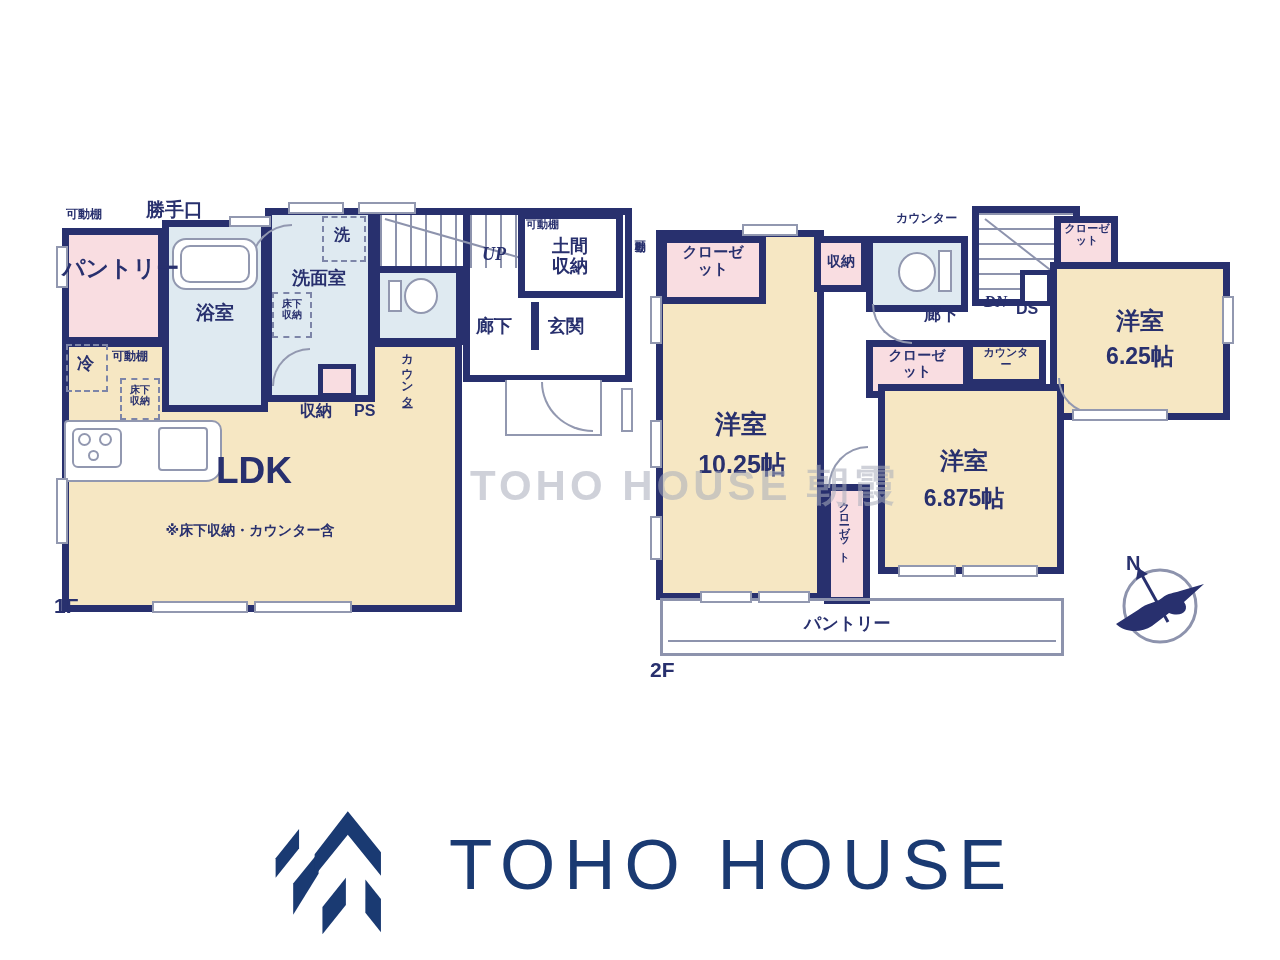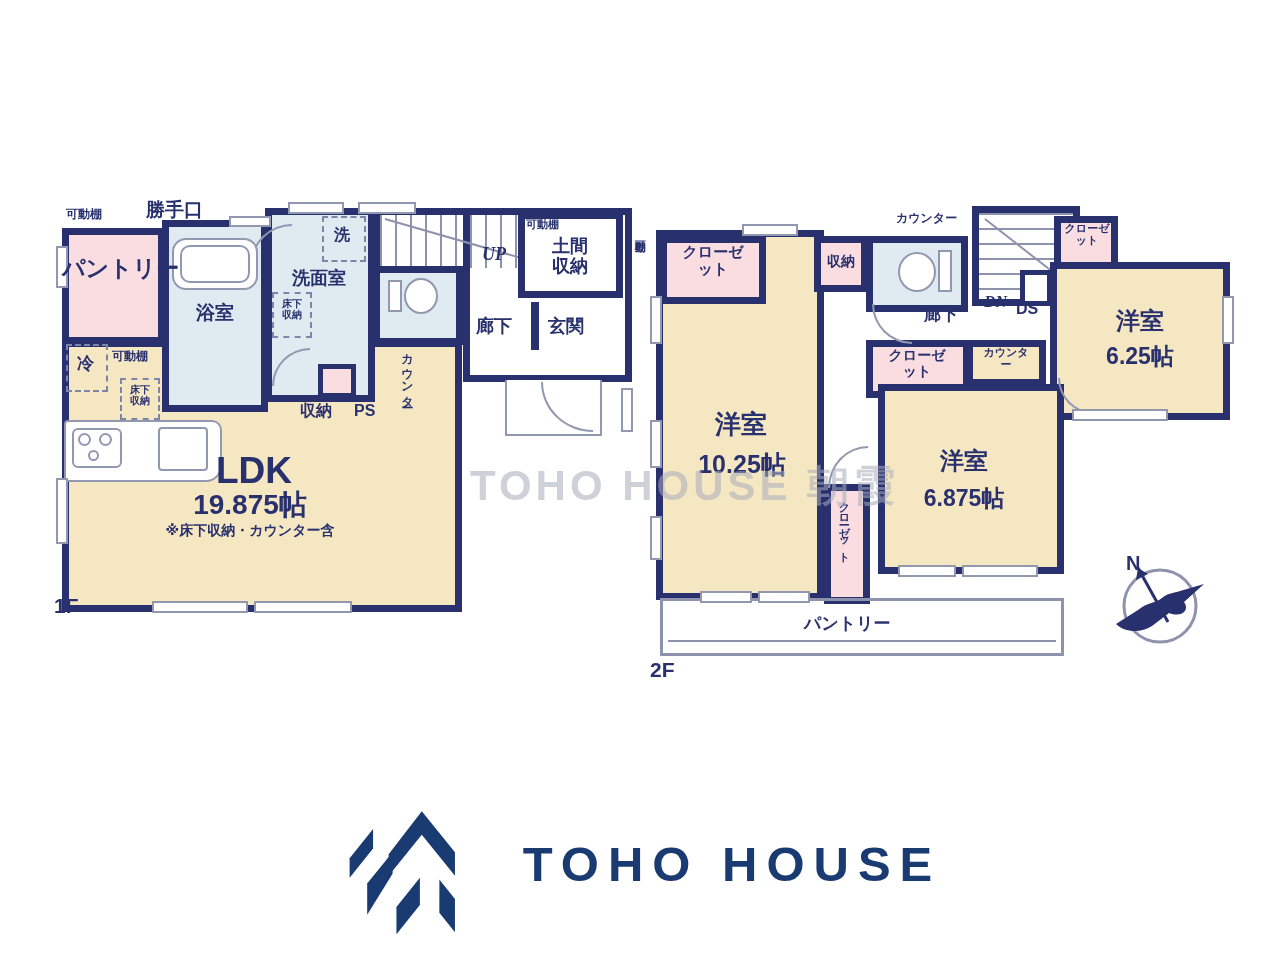--- a/index.html
+++ b/index.html
@@ -24,21 +24,21 @@
   .dash{position:absolute;border:2px dashed #7d85a8;box-sizing:border-box;}
   .win{position:absolute;background:#fff;border:2px solid var(--gray);box-sizing:border-box;}
   .fixt{position:absolute;background:#fff;border:2px solid var(--gray);box-sizing:border-box;}
   .arc{position:absolute;box-sizing:border-box;}
   .tread-v{background:repeating-linear-gradient(to right,#8d93ad 0 2px,transparent 2px 15px);}
   .tread-h{background:repeating-linear-gradient(to bottom,#8d93ad 0 2px,transparent 2px 15px);}
   .sline{position:absolute;background:#8d93ad;height:2px;transform-origin:left center;}
   .italic{font-style:italic;font-family:"Liberation Serif","DejaVu Serif",serif;}
   .watermark{position:absolute;color:#a8adbb;opacity:.55;font-weight:600;letter-spacing:4px;}
   .logo-row{position:absolute;left:0;top:786px;width:1280px;display:flex;align-items:center;justify-content:center;gap:34px;}
-  .logo-text{color:var(--logo);font-weight:700;font-size:49px;letter-spacing:9px;white-space:nowrap;}
+  .logo-text{color:var(--logo);font-weight:400;font-size:71px;letter-spacing:9px;white-space:nowrap;}
 </style>
 </head>
 <body>
 
 <div class="canvas">
 
   <div class="room cream" style="left:62px;top:340px;width:400px;height:272px;"></div>
   <div class="room pink" style="left:62px;top:228px;width:103px;height:116px;"></div>
   <div class="room blue" style="left:162px;top:220px;width:106px;height:192px;"></div>
   <div class="room blue" style="left:265px;top:208px;width:110px;height:194px;"></div>
@@ -92,21 +92,20 @@
   <div class="lbl vert" style="left:634px;top:232px;font-size:11px;">可動棚</div>
   <div class="lbl" style="left:476px;top:316px;font-size:18px;">廊下</div>
   <div class="lbl" style="left:548px;top:316px;font-size:18px;">玄関</div>
   <div class="lbl" style="left:77px;top:354px;font-size:17px;">冷</div>
   <div class="lbl" style="left:112px;top:350px;font-size:12px;">可動棚</div>
   <div class="lbl wrap center" style="left:126px;top:384px;width:28px;font-size:10px;">床下収納</div>
   <div class="lbl" style="left:300px;top:402px;font-size:16px;">収納</div>
   <div class="lbl" style="left:354px;top:402px;font-size:16px;">PS</div>
   <div class="lbl vert" style="left:400px;top:346px;font-size:12px;">カウンター</div>
   <div class="lbl" style="left:216px;top:450px;font-size:37px;text-align:center;">LDK</div>
-  <div class="lbl center" style="left:140px;top:489px;width:220px;font-size:28px;">19.875帖</div>
   <div class="lbl center" style="left:125px;top:523px;width:250px;font-size:14px;">※床下収納・カウンター含</div>
   <div class="lbl" style="left:54px;top:594px;font-size:21px;">1F</div>
 
   <div class="room cream" style="left:656px;top:230px;width:168px;height:370px;"></div>
   <div class="room pink" style="left:660px;top:236px;width:106px;height:68px;"></div>
   <div class="room pink" style="left:814px;top:236px;width:54px;height:56px;"></div>
   <div class="room blue" style="left:866px;top:236px;width:102px;height:76px;"></div>
   <div class="room white tread-h" style="left:972px;top:206px;width:108px;height:100px;"></div>
   <div class="sline" style="left:985px;top:218px;width:85px;transform:rotate(38deg);"></div>
   <div class="room white" style="left:1020px;top:270px;width:32px;height:36px;border-width:5px;"></div>

